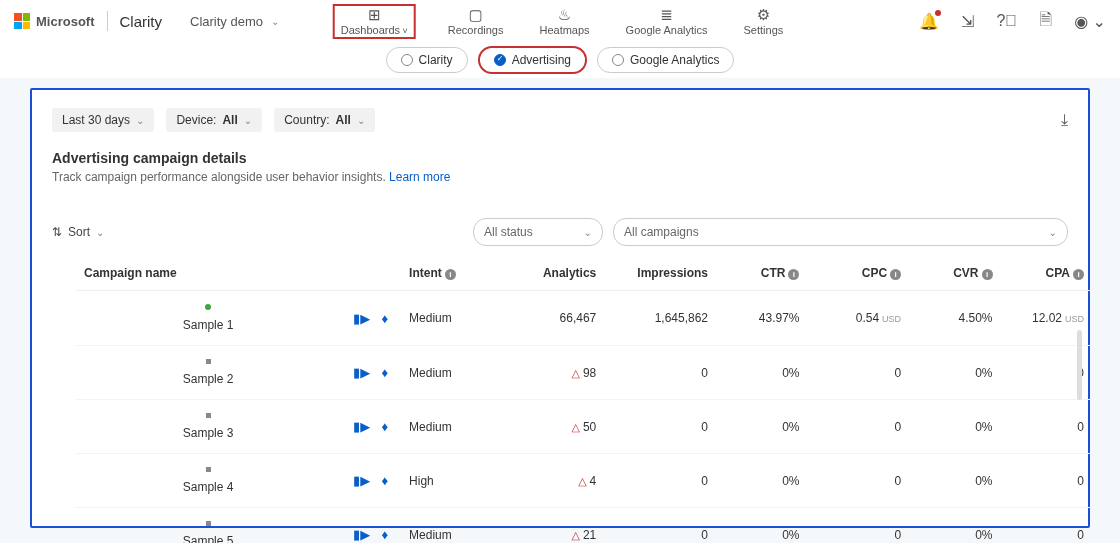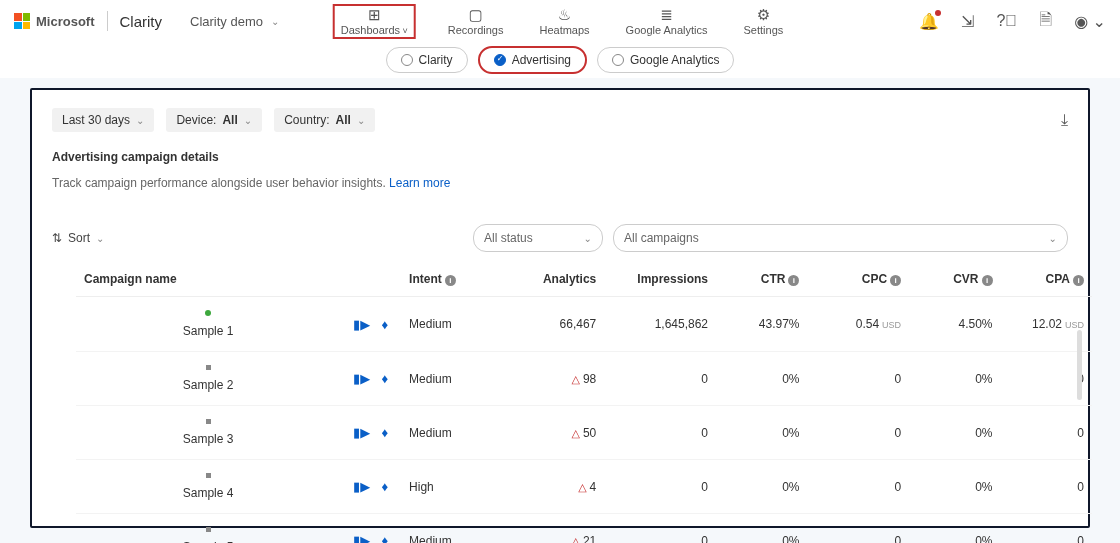--- a/index.html
+++ b/index.html
@@ -30,28 +30,28 @@
 
 .subtabs { background: #fff; height: 36px; display: flex; align-items: center; justify-content: center; gap: 10px; }
 .subtab { border: 1px solid #ccc; border-radius: 16px; padding: 5px 14px; font-size: 12px; display: flex; align-items: center; gap: 6px; cursor: pointer; background: #fff; }
 .subtab .radio { width: 12px; height: 12px; border-radius: 50%; border: 1px solid #888; display: inline-block; }
 .subtab.active { border: 2px solid #c73030; }
 .subtab.active .radio { background: #0a5fc7; border-color: #0a5fc7; position: relative; }
 .subtab.active .radio::after { content: "✓"; color: #fff; font-size: 8px; position: absolute; top: -1px; left: 2px; }
 
 
 .card-wrap { padding: 10px 30px 0; }
-.card { border: 2px solid #0f172a; background: #fff; border-radius: 2px; padding: 18px 20px 6px; height: 440px; position: relative; }
+.card { border: 2px solid #1d4ed8; background: #fff; border-radius: 2px; padding: 18px 20px 6px; height: 440px; position: relative; }
 
 .filtersrow { display: flex; align-items: center; gap: 12px; margin-bottom: 18px; }
 .chip { background: #f1f1f1; border-radius: 3px; padding: 5px 10px; font-size: 12px; display: flex; align-items: center; gap: 6px; cursor: pointer; }
 .chip .bold { font-weight: 600; }
 .download-icon { margin-left: auto; font-size: 16px; cursor: pointer; color: #555; }
 
-.sectitle { font-size: 12px; font-weight: 600; margin-bottom: 12px; }
+.sectitle { font-size: 14px; font-weight: 600; margin-bottom: 4px; }
 .secsub { font-size: 12px; color: #666; margin-bottom: 34px; }
 .secsub a { color: #0a5fc7; text-decoration: none; }
 
 .controlsrow { display: flex; align-items: center; gap: 10px; margin-bottom: 10px; }
 .sortbtn { display: flex; align-items: center; gap: 6px; font-size: 12px; cursor: pointer; color: #444; }
 .spacer { flex: 1; }
 .selectbox { border: 1px solid #ccc; border-radius: 13px; padding: 6px 10px; font-size: 12px; color: #666; min-width: 130px; display: flex; align-items: center; justify-content: space-between; cursor: pointer; background: #fff; }
 .selectbox.wide { min-width: 455px; }
 
 

